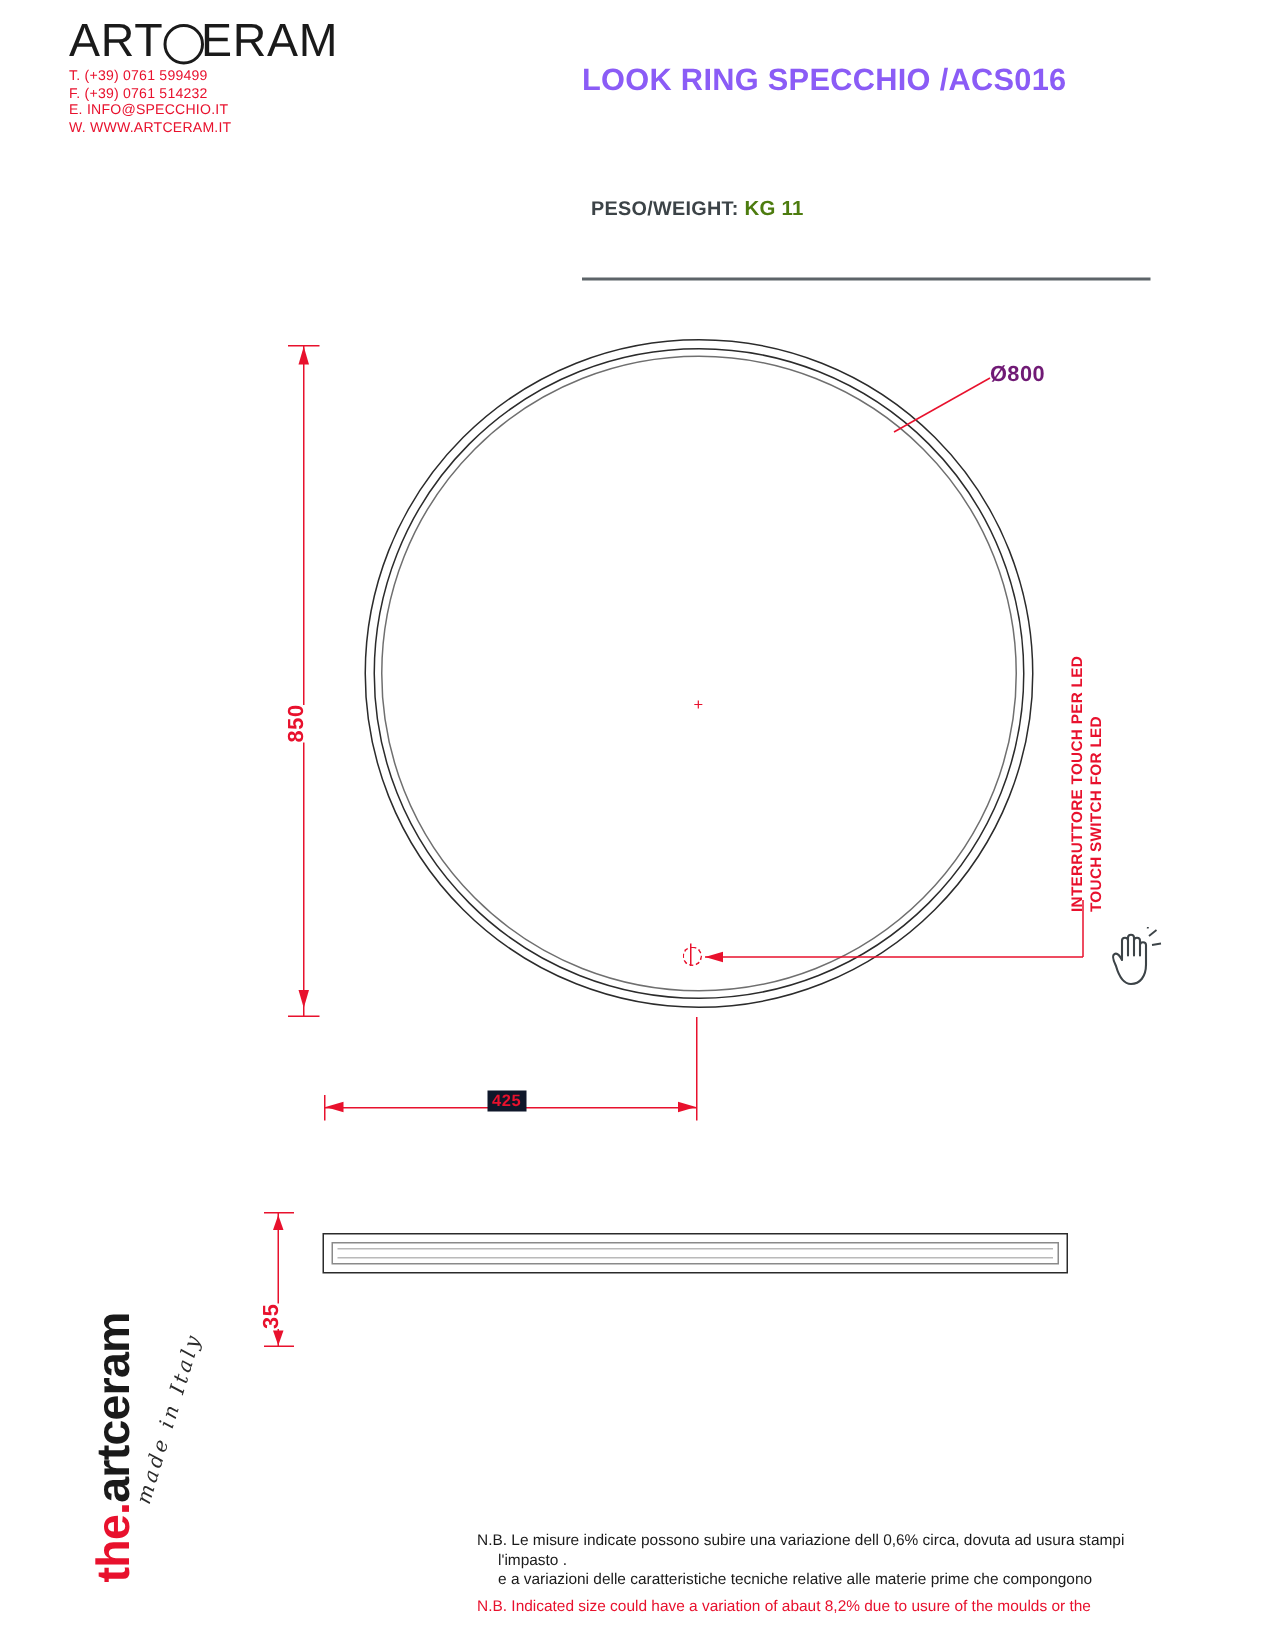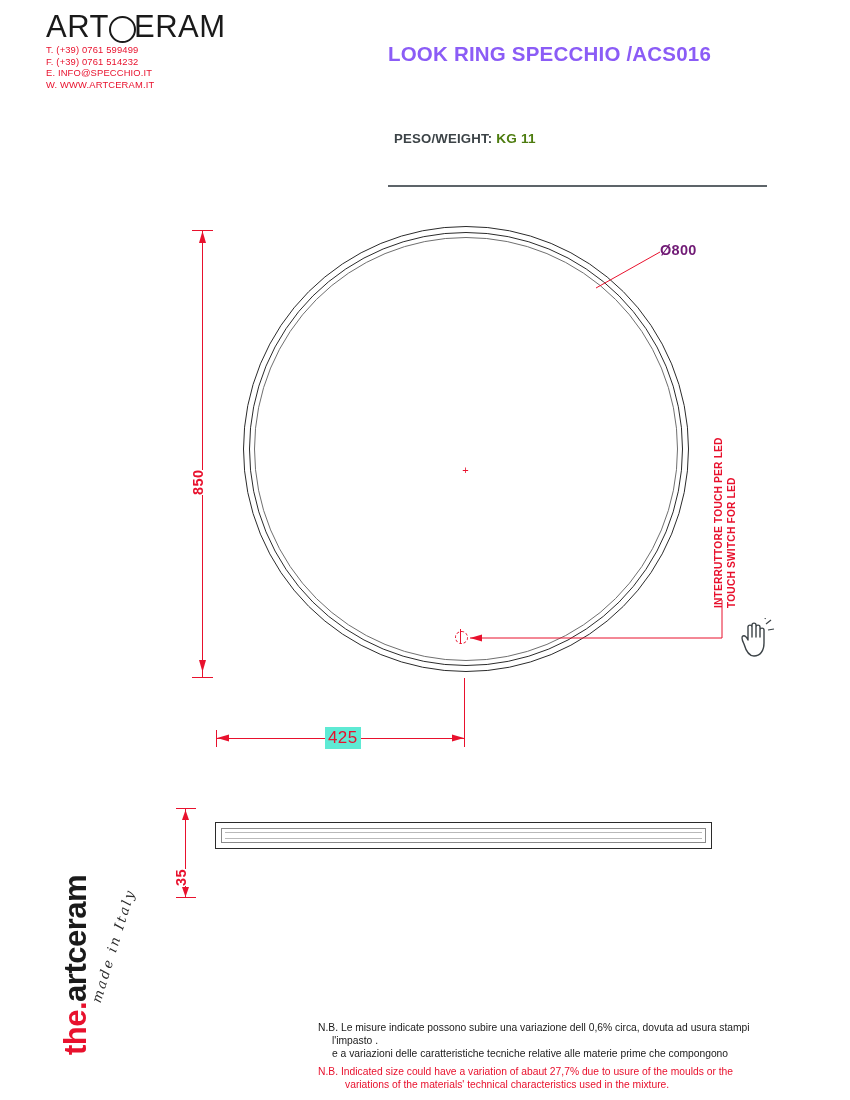--- a/index.html
+++ b/index.html
@@ -164,24 +164,24 @@
   
   .dl { position: absolute; background: #e8112d; }
   .dl-h { height: 1px; }
   .dl-v { width: 1px; }
 
   .tick { position: absolute; background: #e8112d; }
 
   .dim-label {
     position: absolute;
     color: #e8112d;
-    font-weight: normal;
-    font-size: 17px;
+    font-weight: bold;
+    font-size: 11px;
     letter-spacing: 0.4px;
-    background: #5eead4;
+    background: #0f172a;
     padding: 1px 3px;
     white-space: nowrap;
   }
 
   .vert-text {
     position: absolute;
     color: #e8112d;
     font-weight: bold;
     font-size: 14.5px;
     letter-spacing: 0.4px;
@@ -417,16 +417,15 @@
 
 <div class="notes">
   <div class="note-it">
     <span class="lbl">N.B.</span>
     <span>Le misure indicate possono subire una variazione dell 0,6% circa, dovuta ad usura stampi</span>
     <span class="l2">l'impasto .</span>
     <span class="l2">e a variazioni delle caratteristiche tecniche relative alle materie  prime che  compongono</span>
   </div>
   <div class="note-en">
     <span>N.B.</span>
-    <span>Indicated size could have a variation  of  abaut 27,7%  due  to usure of  the  moulds or the</span>
-    <span class="l2">variations of the materials' technical characteristics used in the mixture.</span>
+    <span>Indicated size could have a variation  of  abaut 8,2%  due  to usure of  the  moulds or the</span>
   </div>
 </div>
 
 </body></html>

